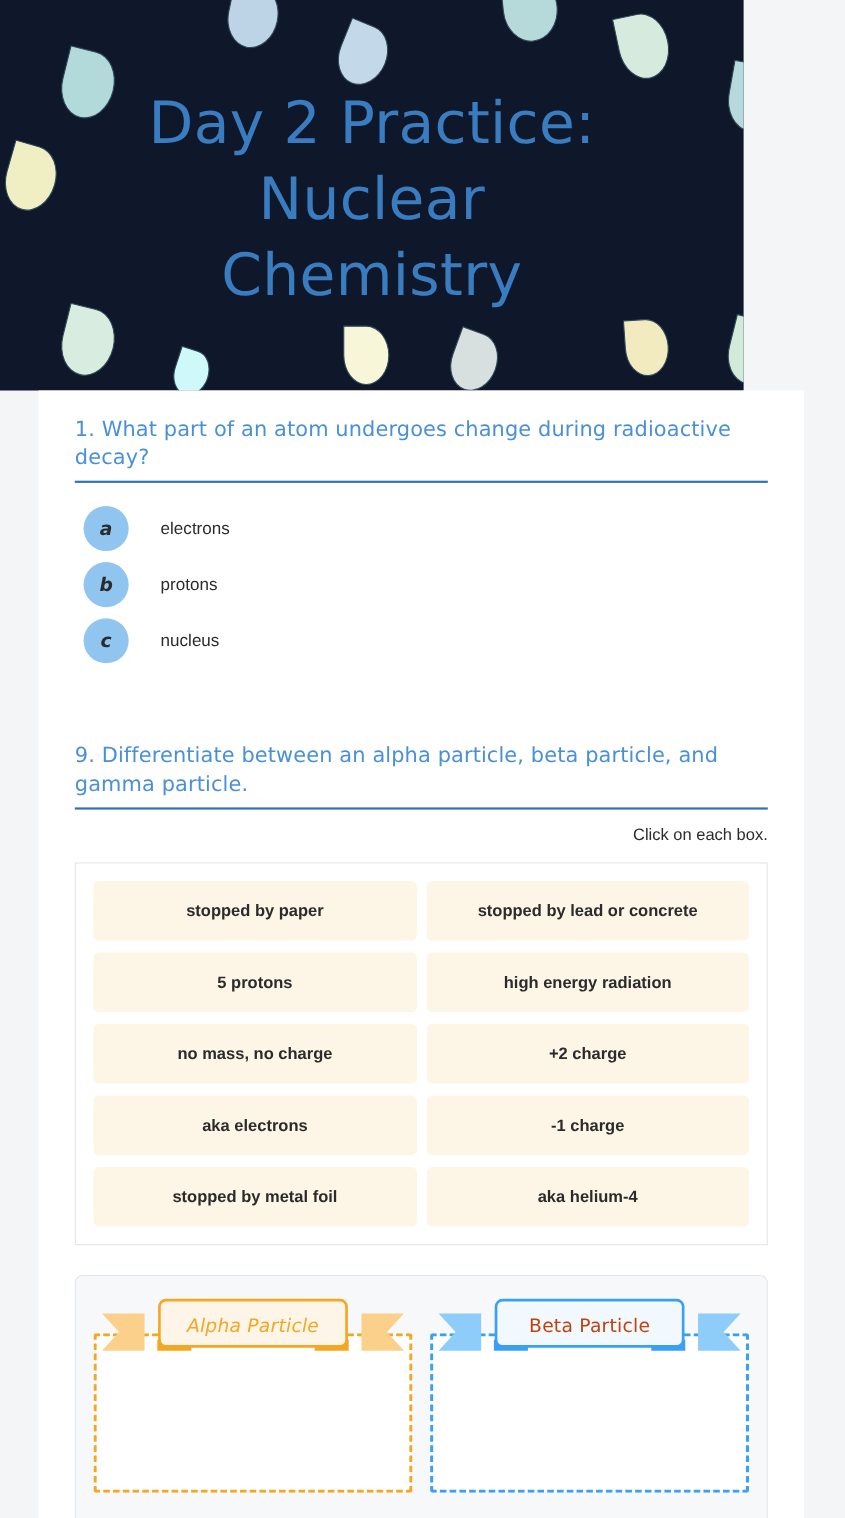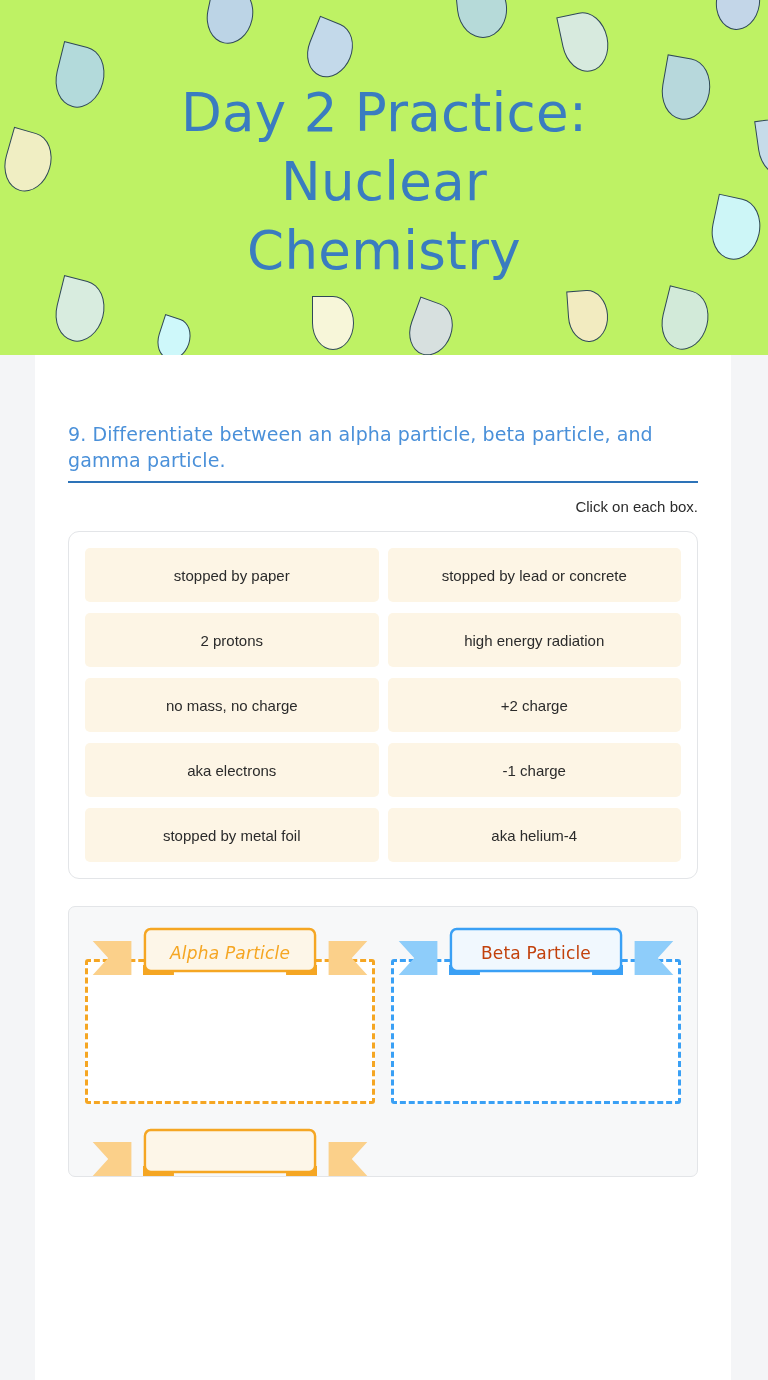--- a/index.html
+++ b/index.html
@@ -17,23 +17,23 @@
     position: relative;
     width: 768px;
     height: 1380px;
     background: #f4f5f7;
     overflow: hidden;
   }
 
   
   #header {
     position: relative;
-    width: 768px;
+    width: 676px;
     height: 355px;
-    background: #bef264;
+    background: #0f172a;
     overflow: hidden;
   }
 
   #drops { position: absolute; inset: 0; }
 
   .drop {
     position: absolute;
     border: 1.6px solid #2f4858;
     
     border-radius: 0 50% 50% 50%;
@@ -124,23 +124,24 @@
     margin-top: 15px;
     font-family: "Liberation Sans", sans-serif;
     font-size: 15px;
     color: #2b2b2b;
     text-align: right;
   }
 
   #tile-card {
     margin-top: 16px;
     border: 1px solid #e3e5e8;
-    border-radius: 11px;
+    border-radius: 0;
     background: #ffffff;
     padding: 16px;
+    font-weight: bold;
   }
   #tile-grid {
     display: grid;
     grid-template-columns: 1fr 1fr;
     gap: 11px 9px;
   }
   .tile {
     background: #fdf5e5;
     border-radius: 5px;
     height: 54px;
@@ -233,31 +234,50 @@
       </div>
     <div id="title-wrap">
       <span id="title">Day 2 Practice:
 Nuclear
 Chemistry</span>
     </div>
   </div>
 
   <div id="sheet">
 
+    <div class="section" id="q1">
+      <div class="q-title">1. What part of an atom undergoes change during radioactive decay?</div>
+      <div class="q-rule"></div>
+
+      <div class="choices">
+        <div class="choice">
+          <div class="choice-bubble">a</div>
+          <div class="choice-label">electrons</div>
+        </div>
+        <div class="choice">
+          <div class="choice-bubble">b</div>
+          <div class="choice-label">protons</div>
+        </div>
+        <div class="choice">
+          <div class="choice-bubble">c</div>
+          <div class="choice-label">nucleus</div>
+        </div>
+      </div>
+    </div>
 
     <div class="section" id="q2">
       <div class="q-title">9.  Differentiate between an alpha particle, beta particle, and gamma particle.</div>
       <div class="q-rule"></div>
       <div class="instruction">Click on each box.</div>
 
       <div id="tile-card">
         <div id="tile-grid">
             <div class="tile">stopped by paper</div>
             <div class="tile">stopped by lead or concrete</div>
-            <div class="tile">2 protons</div>
+            <div class="tile">5 protons</div>
             <div class="tile">high energy radiation</div>
             <div class="tile">no mass, no charge</div>
             <div class="tile">+2 charge</div>
             <div class="tile">aka electrons</div>
             <div class="tile">-1 charge</div>
             <div class="tile">stopped by metal foil</div>
             <div class="tile">aka helium-4</div>
           </div>
       </div>
 

